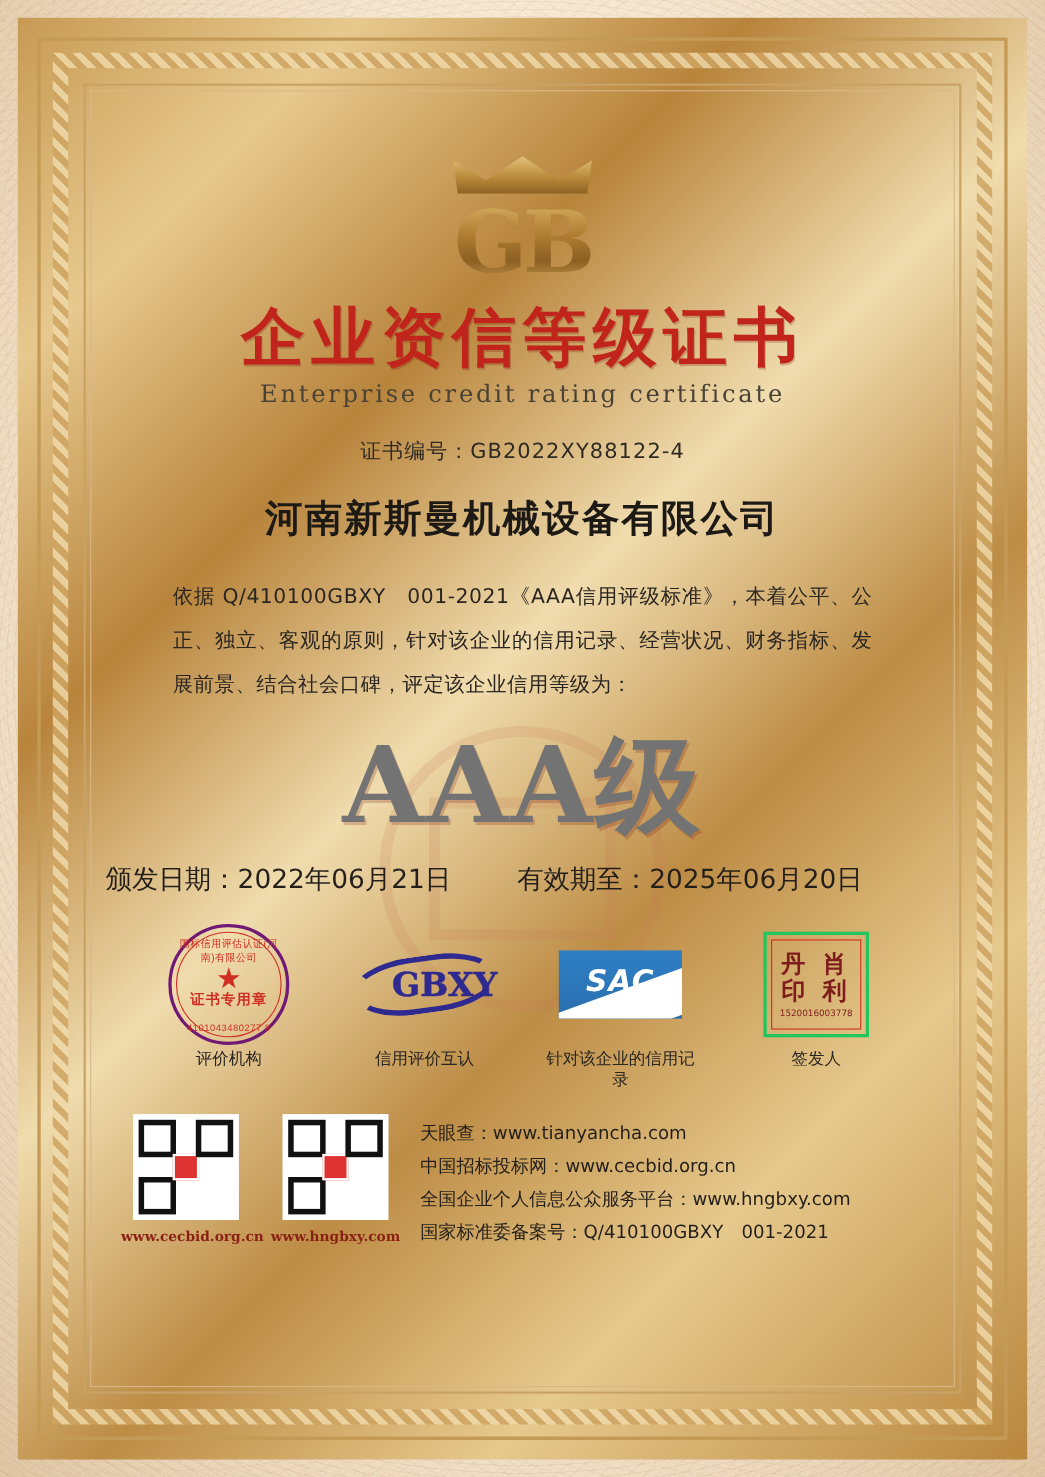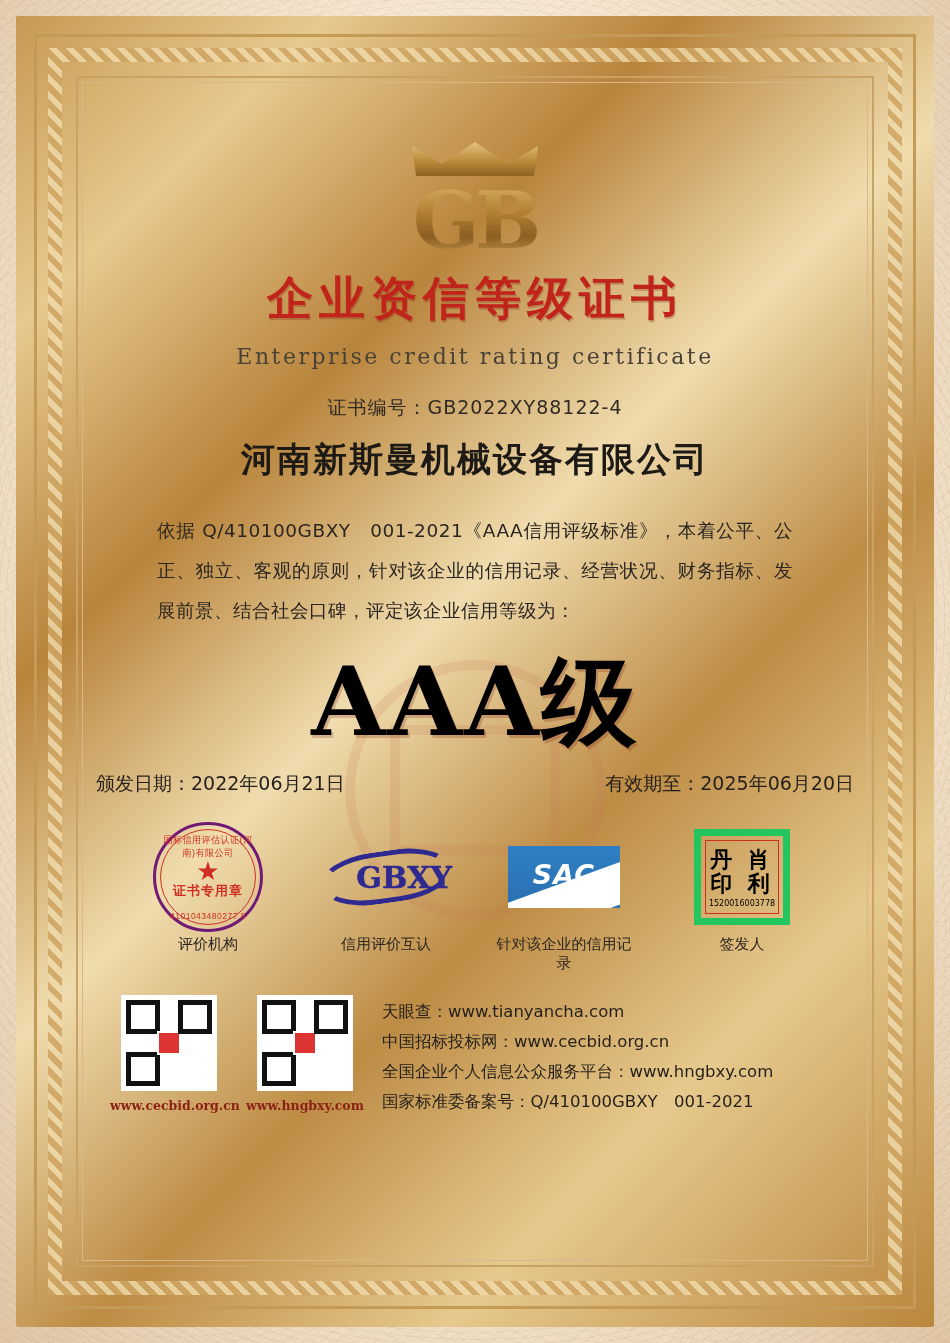--- a/index.html
+++ b/index.html
@@ -102,76 +102,75 @@
     background: linear-gradient(180deg, #d8b063 0%, #b07f33 40%, #8c5f22 70%, #c49a4e 100%);
     -webkit-background-clip: text;
     background-clip: text;
     color: transparent;
     margin-top: 2px;
   }
 
   .title-cn {
     font-family: "DejaVu Serif", serif;
     font-weight: 700;
-    font-size: 46px;
+    font-size: 58px;
     letter-spacing: 6px;
     color: #c0241b;
     margin-top: 8px;
     text-shadow: 1px 2px 0 rgba(120,20,10,.25);
   }
   .title-en {
     font-family: "DejaVu Serif", serif;
     font-size: 22px;
     letter-spacing: 2.5px;
     color: #4a4136;
-    margin-top: 14px;
   }
   .cert-no {
     font-family: "DejaVu Sans", sans-serif;
     font-size: 19px;
     color: #2f2a24;
     margin-top: 26px;
     letter-spacing: 1px;
   }
   .company {
     font-family: "DejaVu Sans", sans-serif;
     font-weight: 700;
     font-size: 34px;
     letter-spacing: 2px;
     color: #1d1a16;
-    margin-top: 16px;
+    margin-top: 26px;
   }
   .body-text {
     font-family: "DejaVu Sans", sans-serif;
     font-size: 18.5px;
     line-height: 40px;
     color: #2a2520;
     text-align: justify;
     text-justify: inter-ideograph;
     margin: 28px auto 0 auto;
     width: 636px;
     letter-spacing: .5px;
   }
   .grade {
     position: relative;
     font-family: "DejaVu Serif", serif;
     font-weight: 700;
     font-size: 96px;
-    color: #000000;
+    color: #737373;
     letter-spacing: 2px;
     margin-top: 16px;
     line-height: 110px;
     text-shadow: 2px 3px 0 rgba(120,20,10,.22);
   }
   .dates {
     display: flex;
-    justify-content: space-between;
+    justify-content: flex-start;
     gap: 60px;
     font-family: "DejaVu Sans", sans-serif;
-    font-size: 19px;
+    font-size: 24px;
     color: #241f1a;
     margin-top: 14px;
   }
 
   
   .seals {
     display: flex;
     justify-content: center;
     align-items: flex-start;
     gap: 38px;
@@ -286,22 +285,22 @@
     font-weight: 700;
     font-size: 27px;
     color: #ffffff;
     letter-spacing: 1px;
     margin-bottom: 6px;
     z-index: 2;
   }
 
   .square-seal {
     width: 96px; height: 96px;
-    border: 7px solid #22c55e;
-    color: #000000;
+    border: 3px solid #22c55e;
+    color: #7f1d1d;
     position: relative;
     padding: 4px;
     box-sizing: border-box;
   }
   .square-seal .inner {
     border: 1px solid #cf2f22;
     width: 100%; height: 100%;
     box-sizing: border-box;
     display: flex;
     flex-direction: column;

